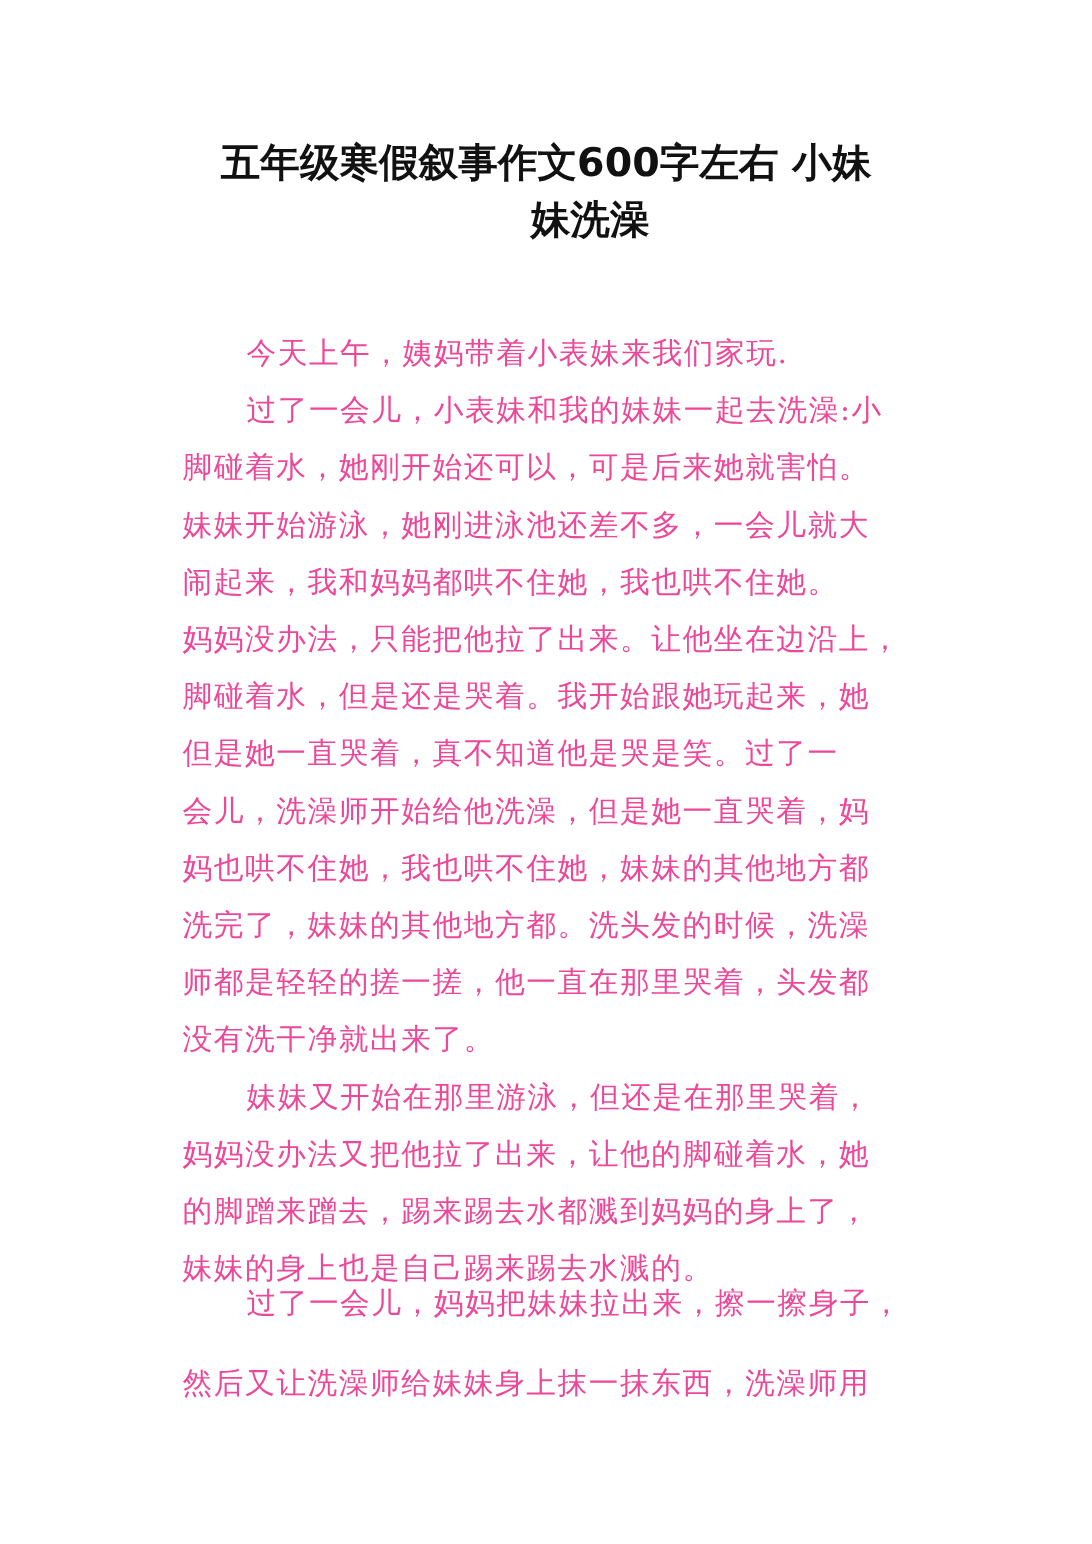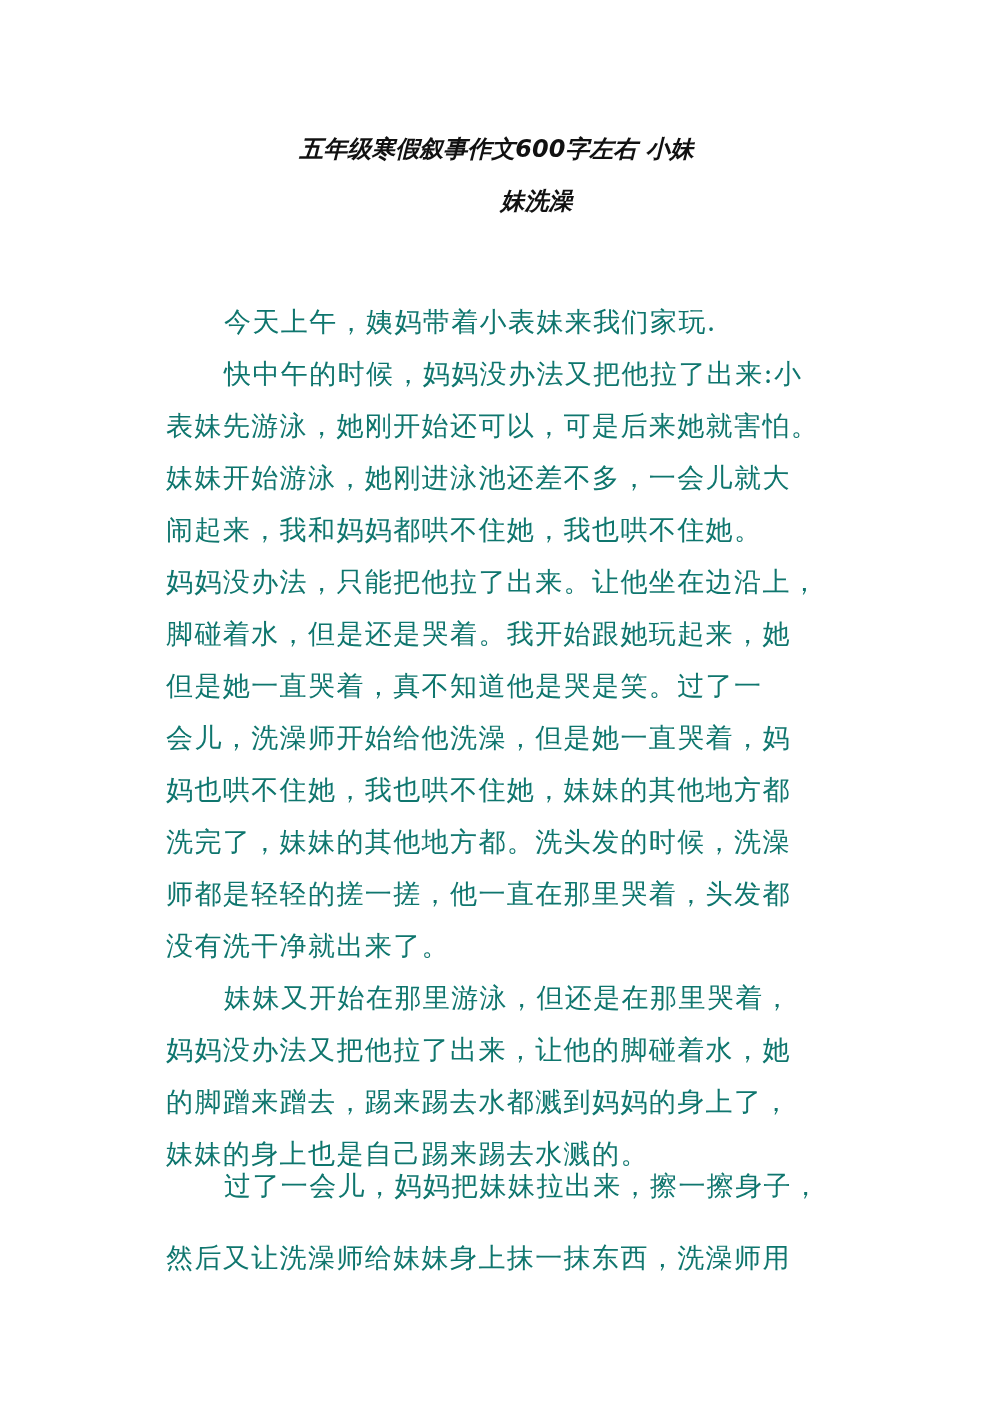--- a/index.html
+++ b/index.html
@@ -14,50 +14,49 @@
       overflow: hidden;
       color: #111111;
     }
     .title {
       position: absolute;
       left: 0;
       width: 993px;
       text-align: center;
       font-family: "DejaVu Sans", sans-serif;
       font-weight: bold;
-      font-size: 24px;
+      font-size: 36px;
       line-height: 50px;
       letter-spacing: 0px;
-      font-style: italic;
     }
     .title-line-1 { top: 124px; }
     .title-line-2 { top: 176px; margin-left: 40px; }
     .line {
       position: absolute;
       left: 166px;
       font-family: "DejaVu Serif", serif;
       font-size: 27px;
       line-height: 40px;
       white-space: nowrap;
-      color: #0f766e;
+      color: #ec4899;
       letter-spacing: 1.4px;
     }
     .indent { left: 224px; }
   </style>
 </head>
 <body>
 
 <div>
   <div class="title title-line-1">五年级寒假叙事作文600字左右  小妹</div>
   <div class="title title-line-2">妹洗澡</div>
 
   <div>
     <div class="line indent" style="top:302px">今天上午，姨妈带着小表妹来我们家玩.</div>
-    <div class="line indent" style="top:354px">快中午的时候，妈妈没办法又把他拉了出来:小</div>
-    <div class="line" style="top:406px">表妹先游泳，她刚开始还可以，可是后来她就害怕。</div>
+    <div class="line indent" style="top:354px">过了一会儿，小表妹和我的妹妹一起去洗澡:小</div>
+    <div class="line" style="top:406px">脚碰着水，她刚开始还可以，可是后来她就害怕。</div>
     <div class="line" style="top:458px">妹妹开始游泳，她刚进泳池还差不多，一会儿就大</div>
     <div class="line" style="top:510px">闹起来，我和妈妈都哄不住她，我也哄不住她。</div>
     <div class="line" style="top:562px">妈妈没办法，只能把他拉了出来。让他坐在边沿上，</div>
     <div class="line" style="top:614px">脚碰着水，但是还是哭着。我开始跟她玩起来，她</div>
     <div class="line" style="top:666px">但是她一直哭着，真不知道他是哭是笑。过了一</div>
     <div class="line" style="top:718px">会儿，洗澡师开始给他洗澡，但是她一直哭着，妈</div>
     <div class="line" style="top:770px">妈也哄不住她，我也哄不住她，妹妹的其他地方都</div>
     <div class="line" style="top:822px">洗完了，妹妹的其他地方都。洗头发的时候，洗澡</div>
     <div class="line" style="top:874px">师都是轻轻的搓一搓，他一直在那里哭着，头发都</div>
     <div class="line" style="top:926px">没有洗干净就出来了。</div>

